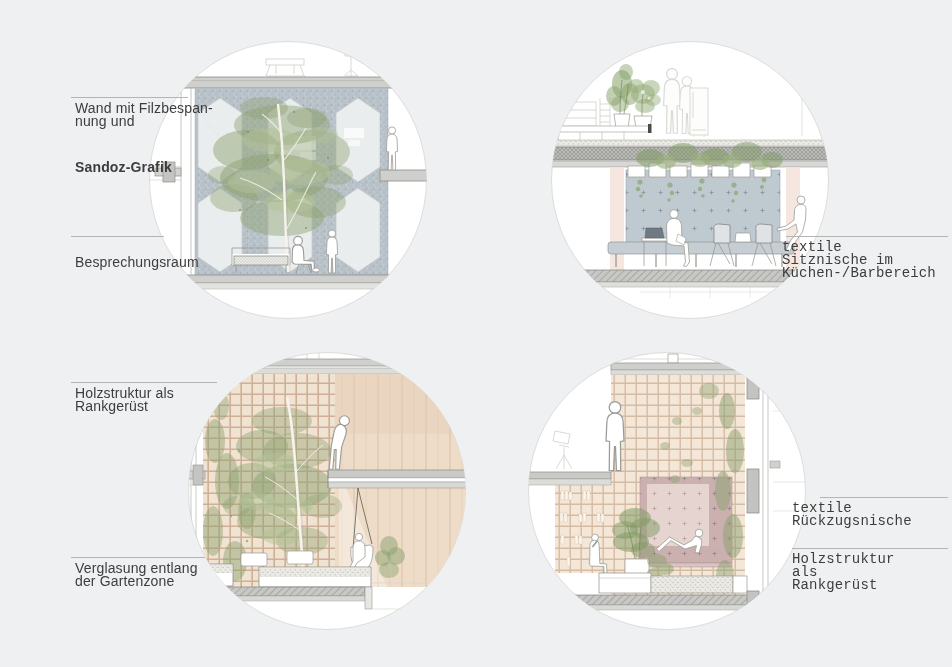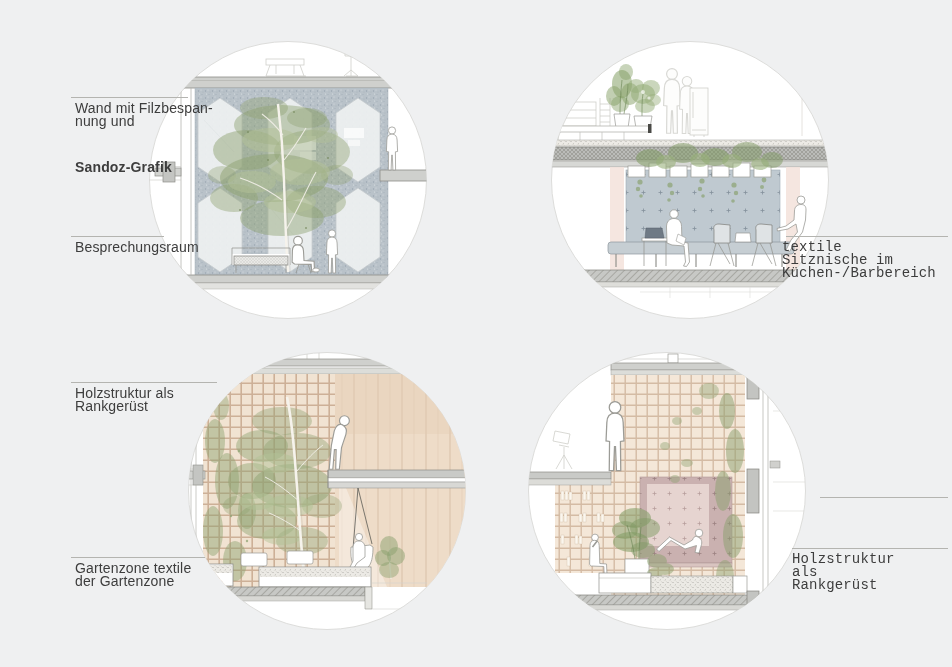--- a/index.html
+++ b/index.html
@@ -547,38 +547,42 @@
   <div class="leader" style="left:71px;top:557px;width:134px"></div>
   <div class="leader" style="left:820px;top:497px;width:128px"></div>
   <div class="leader" style="left:792px;top:548px;width:156px"></div>
 
   <div class="label" style="left:75px;top:102px">
     <div>Wand mit Filzbespan-</div>
     <div>nung und</div>
     <div class="bold">Sandoz-Grafik</div>
   </div>
 
-  <div class="label" style="left:75px;top:241px">
+  <div class="label" style="left:75px;top:256px">
     <div>Besprechungsraum</div>
   </div>
 
   <div class="label centered" style="left:782px;top:241px;width:136px">
     <div>textile Sitznische im</div>
     <div>Küchen-/Barbereich</div>
   </div>
 
   <div class="label" style="left:75px;top:387px">
     <div>Holzstruktur als</div>
     <div>Rankgerüst</div>
   </div>
 
   <div class="label" style="left:75px;top:562px">
-    <div>Gartenzone textile</div>
+    <div>Verglasung entlang</div>
     <div>der Gartenzone</div>
   </div>
 
+  <div class="label centered" style="left:792px;top:502px;width:126px">
+    <div>textile</div>
+    <div>Rückzugsnische</div>
+  </div>
 
   <div class="label centered" style="left:792px;top:553px;width:126px">
     <div>Holzstruktur als</div>
     <div>Rankgerüst</div>
   </div>
 
 </div>
 
 </body></html>

